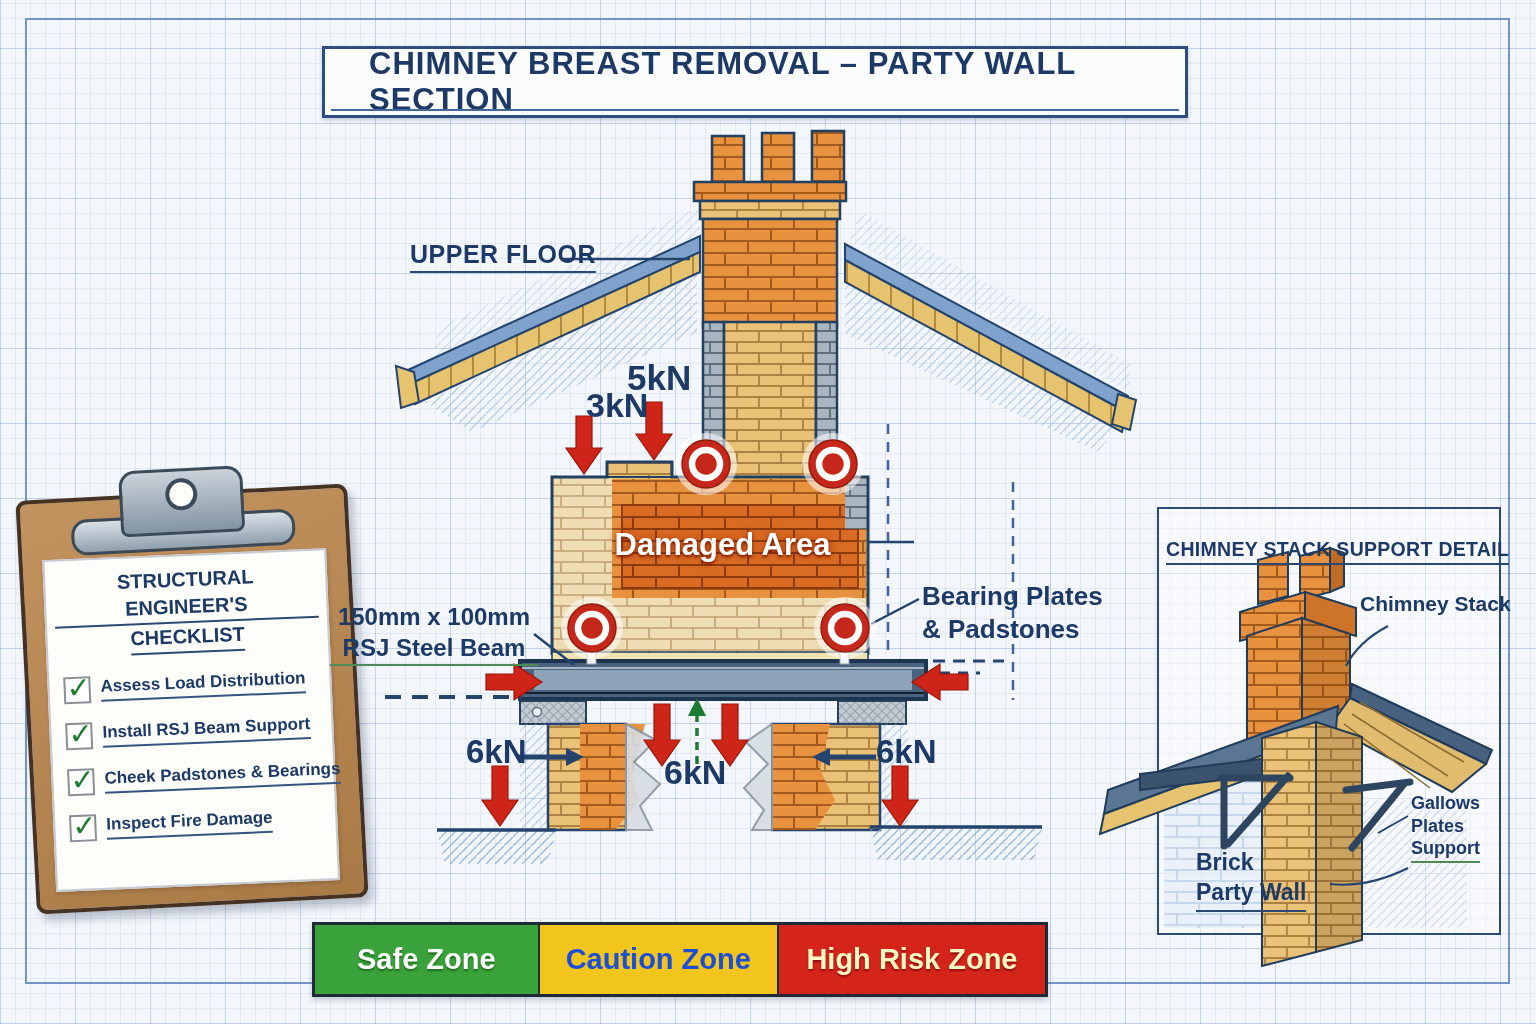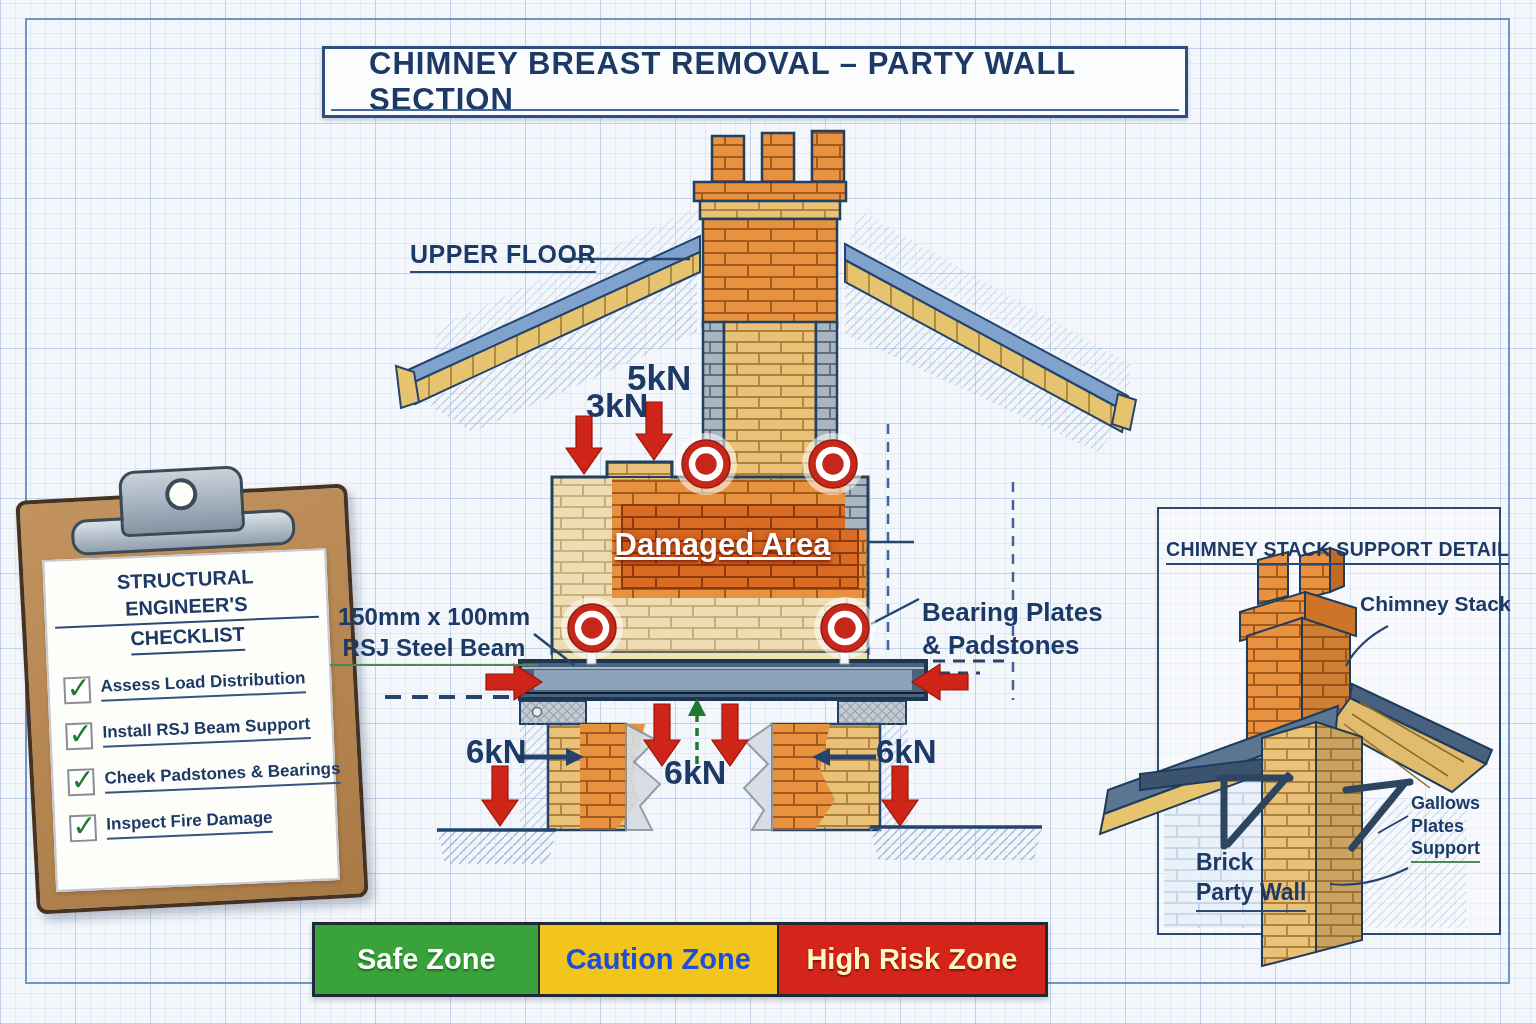--- a/index.html
+++ b/index.html
@@ -51,21 +51,21 @@
     background:#fdfdfa;border:4px solid #3a4a58;border-radius:50%;}
   .chk-title{text-align:center;color:#1d3a66;font-weight:700;font-size:20px;line-height:1.35;}
   .chk-title span{border-bottom:2px solid #2a4a74;display:inline-block;padding-bottom:1px;}
   .chk-row{display:flex;align-items:center;gap:10px;margin:19px 0 0 6px;}
   .chk-box{width:23px;height:23px;background:#fff;border:2.5px solid #8a8f96;flex:0 0 auto;position:relative;}
   .chk-box i{position:absolute;left:1px;top:-8px;font-style:normal;font-weight:700;font-size:29px;
     color:#1c7c2e;font-family:"DejaVu Sans",sans-serif;}
   .chk-label{color:#1d3a66;font-weight:700;font-size:17px;border-bottom:2px solid #33557e;padding-bottom:3px;white-space:nowrap;}
 
   .two-line span{display:block;}
-  #damaged-label{color:#fff;text-shadow:0 2px 3px rgba(120,20,0,.9),0 0 8px rgba(150,40,0,.65);text-decoration:underline;}
+  #damaged-label{color:#fff;text-shadow:0 2px 3px rgba(120,20,0,.9),0 0 8px rgba(150,40,0,.65);}
 </style>
 </head>
 <body>
 
 <div id="stage">
   <div class="frame"></div>
 
   <svg width="1536" height="1024" viewBox="0 0 1536 1024">
     <defs>
       <pattern id="bO" width="46" height="24" patternUnits="userSpaceOnUse">
@@ -329,21 +329,21 @@
           </span>
         <span class="chk-label">Inspect Fire Damage</span>
       </div>
     </div>
     <div class="clip-bar"></div>
     <div class="clip-tab"></div>
     <div class="clip-hole"></div>
   </div>
 
   <div class="lbl" style="left:410px;top:240px;font-size:25px;letter-spacing:.5px;"><span class="ul">UPPER FLOOR</span></div>
-  <div class="lbl two-line" style="left:922px;top:580px;font-size:26px;line-height:1.25;margin-top:16px;">
+  <div class="lbl two-line" style="left:922px;top:580px;font-size:26px;line-height:1.25;">
     <span>Bearing Plates</span>
     <span>&amp; Padstones</span>
   </div>
   <div class="lbl two-line" style="left:330px;top:601px;width:208px;text-align:center;font-size:24px;line-height:1.3;">
     <span>150mm x 100mm</span>
     <span>
         <span class="ul-green">RSJ Steel Beam</span>
       </span>
   </div>
   <div class="lbl" id="damaged-label" style="left:600px;top:527px;width:245px;text-align:center;font-size:31px;">Damaged Area</div>

